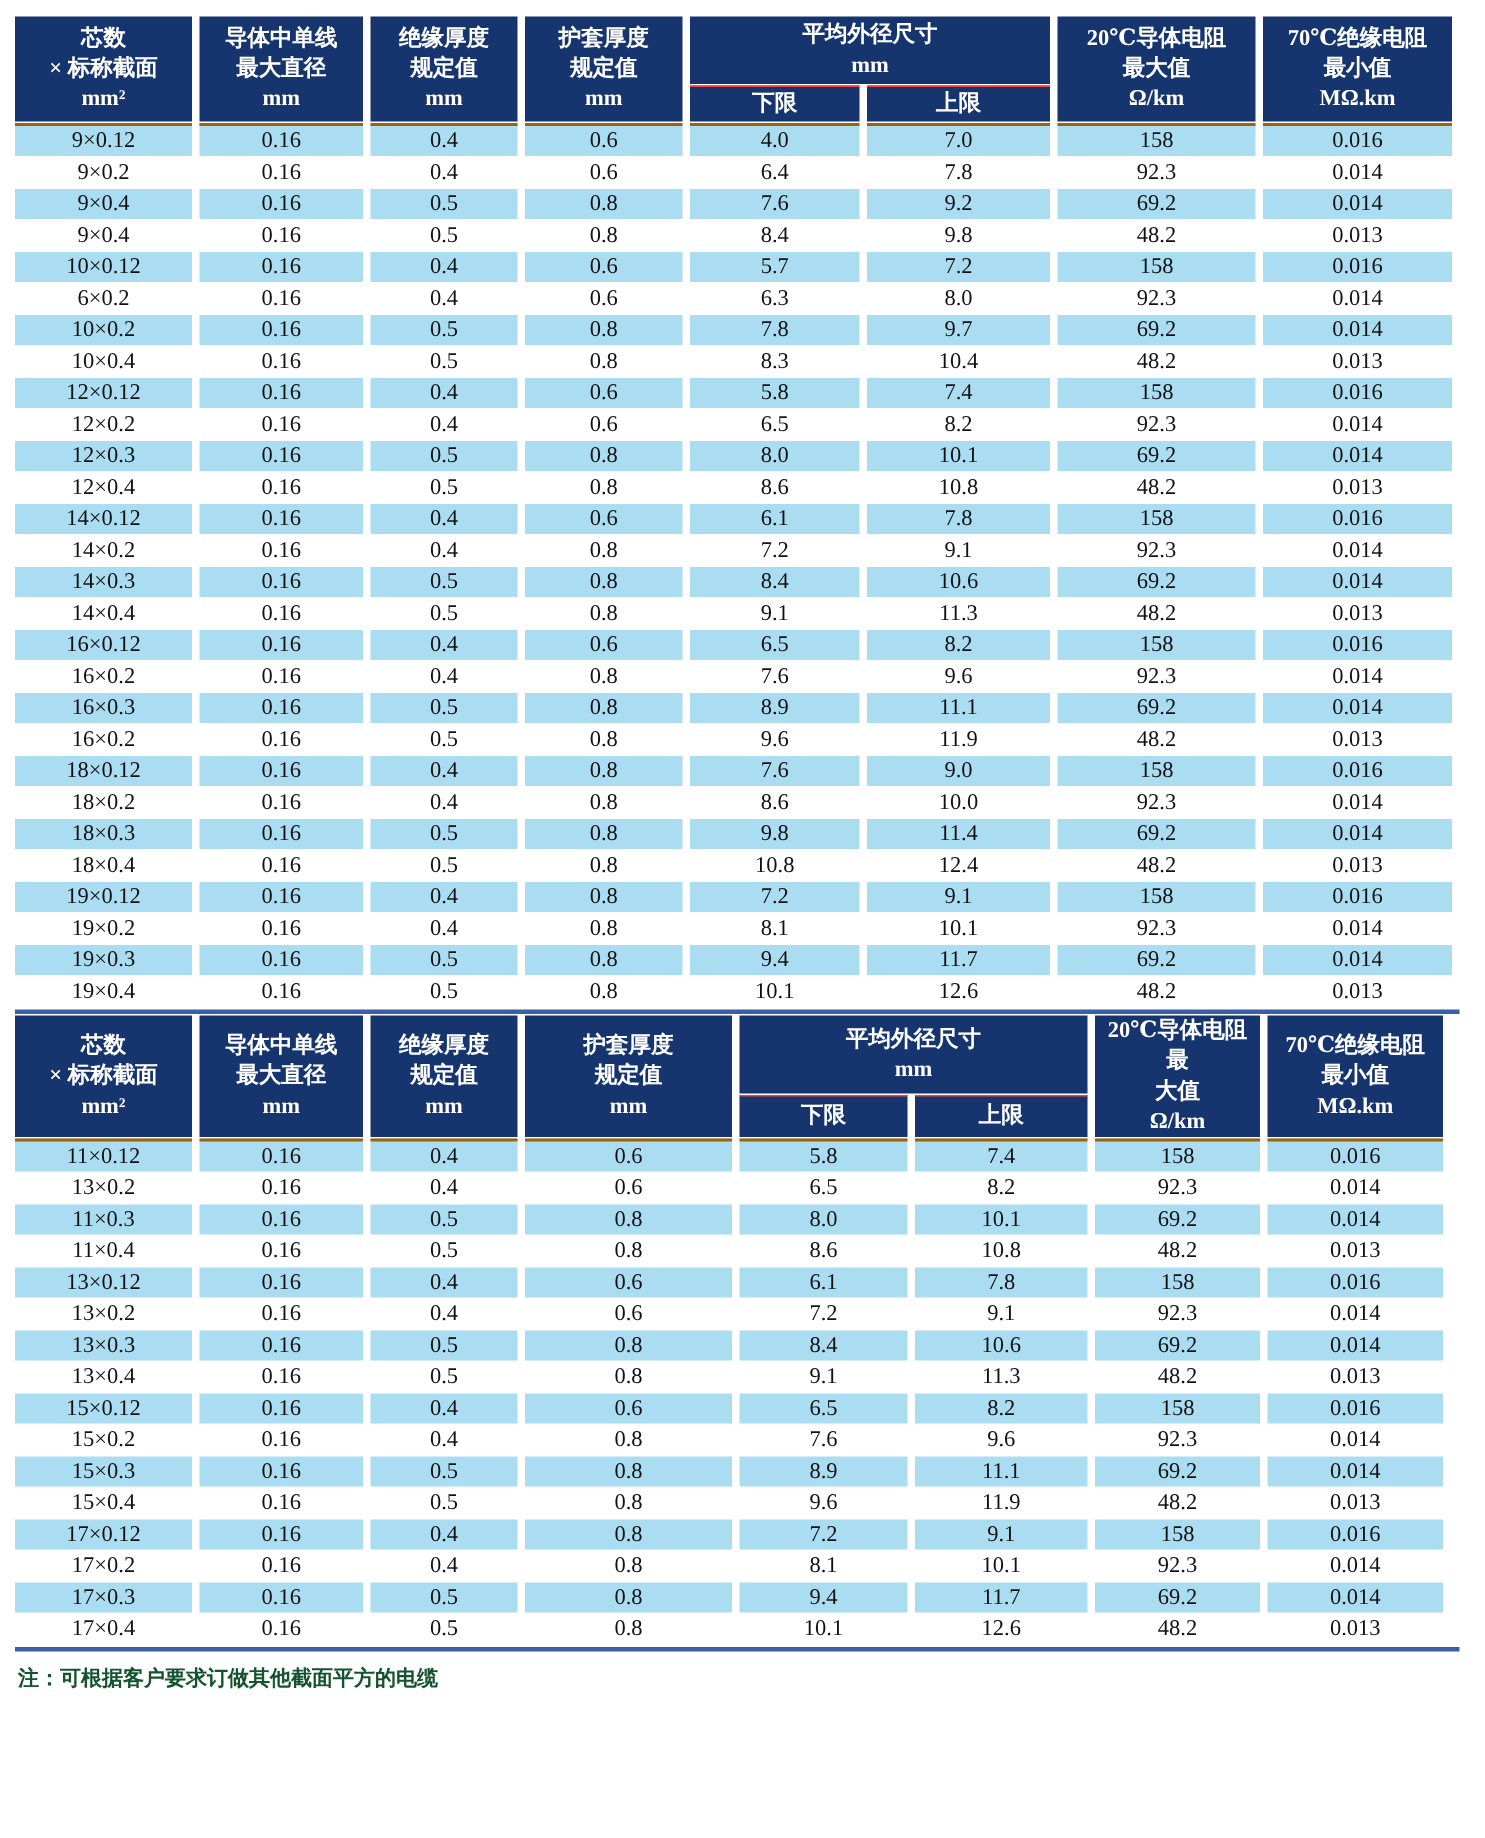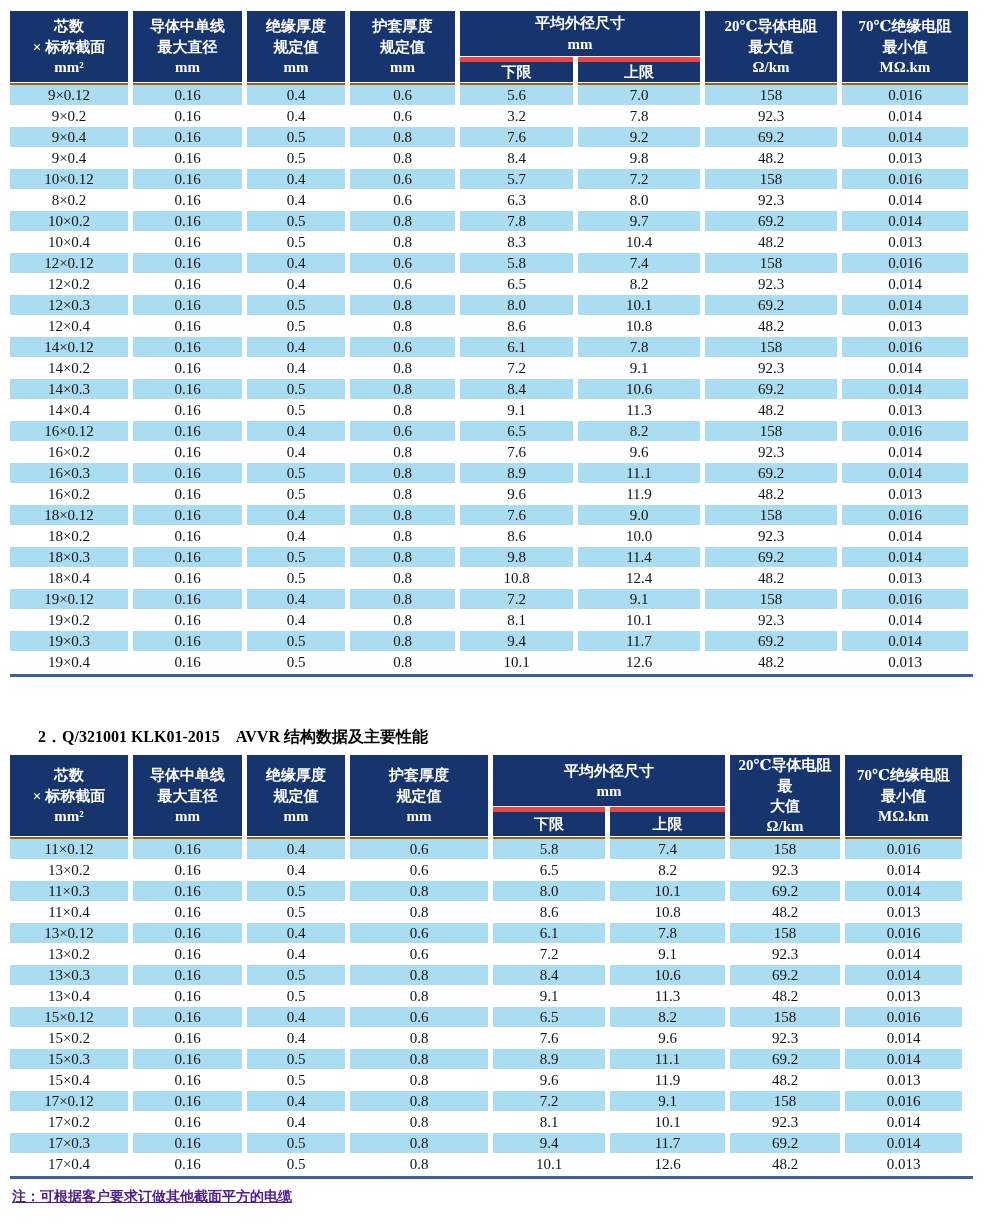--- a/index.html
+++ b/index.html
@@ -30,21 +30,21 @@
   }
   table.spec thead th {
     background: #16356e;
     color: #ffffff;
     font-weight: bold;
     font-size: 15px;
     line-height: 1.35;
     white-space: pre-line;
   }
   table.spec thead tr.h1 th { height: 45px; }
-  table.spec thead tr.h2 th { height: 24px; border-top: 5px solid #ef4444; }
+  table.spec thead tr.h2 th { height: 24px; border-top: 1px solid #ef4444; }
   table.spec tbody td {
     height: 20px;
     font-size: 15px;
     line-height: 20px;
     white-space: nowrap;
   }
   table.spec tbody tr.alt td { background: #aadcf2; }
   table.spec tbody tr:first-child td { border-top: 2px solid #a16207; }
   .rule {
     height: 3px;
@@ -57,22 +57,21 @@
     padding: 50px 0 6px 28px;
     font-size: 16px;
     font-weight: bold;
     color: #000000;
   }
   .footnote {
     margin: 0;
     padding: 9px 0 0 2px;
     font-size: 14px;
     font-weight: bold;
-    color: #4c1d95;
-    text-decoration: underline;
+    color: #14532d;
   }
 </style>
 </head>
 <body>
 
 <div class="page">
 
   <table class="spec" style="width:968px">
     <colgroup>
       <col style="width:118px">
@@ -111,31 +110,31 @@
         <th>下限</th>
         <th>上限</th>
       </tr>
     </thead>
     <tbody>
         <tr class="alt">
           <td>9×0.12</td>
           <td>0.16</td>
           <td>0.4</td>
           <td>0.6</td>
-          <td>5.6</td>
+          <td>4.0</td>
           <td>7.0</td>
           <td>158</td>
           <td>0.016</td>
         </tr>
         <tr>
           <td>9×0.2</td>
           <td>0.16</td>
           <td>0.4</td>
           <td>0.6</td>
-          <td>3.2</td>
+          <td>6.4</td>
           <td>7.8</td>
           <td>92.3</td>
           <td>0.014</td>
         </tr>
         <tr class="alt">
           <td>9×0.4</td>
           <td>0.16</td>
           <td>0.5</td>
           <td>0.8</td>
           <td>7.6</td>
@@ -157,21 +156,21 @@
           <td>10×0.12</td>
           <td>0.16</td>
           <td>0.4</td>
           <td>0.6</td>
           <td>5.7</td>
           <td>7.2</td>
           <td>158</td>
           <td>0.016</td>
         </tr>
         <tr>
-          <td>8×0.2</td>
+          <td>6×0.2</td>
           <td>0.16</td>
           <td>0.4</td>
           <td>0.6</td>
           <td>6.3</td>
           <td>8.0</td>
           <td>92.3</td>
           <td>0.014</td>
         </tr>
         <tr class="alt">
           <td>10×0.2</td>
@@ -390,21 +389,20 @@
           <td>0.8</td>
           <td>10.1</td>
           <td>12.6</td>
           <td>48.2</td>
           <td>0.013</td>
         </tr>
       </tbody>
   </table>
   <div class="rule"></div>
 
-  <p class="section-title">2．Q/321001 KLK01-2015　AVVR 结构数据及主要性能</p>
 
   <table class="spec" style="width:962px">
     <colgroup>
       <col style="width:118px">
         <col style="width:109px">
         <col style="width:98px">
         <col style="width:138px">
       <col style="width:112px">
         <col style="width:115px">
         <col style="width:110px">

